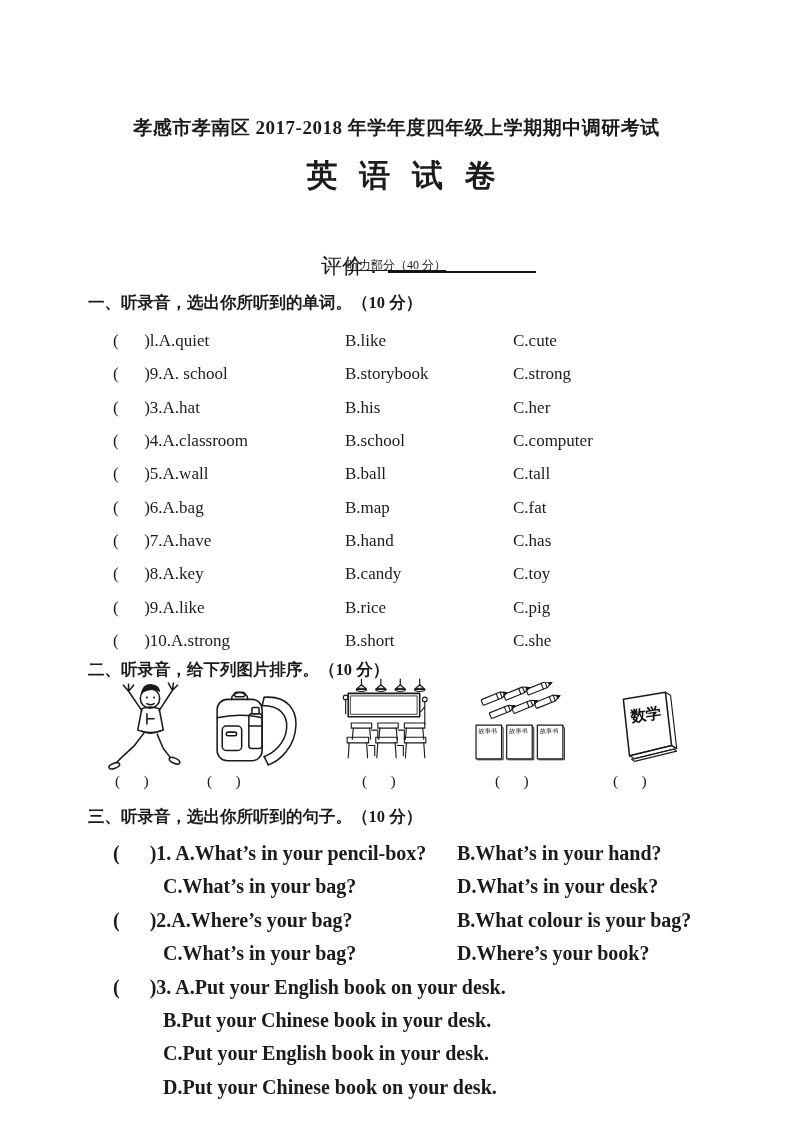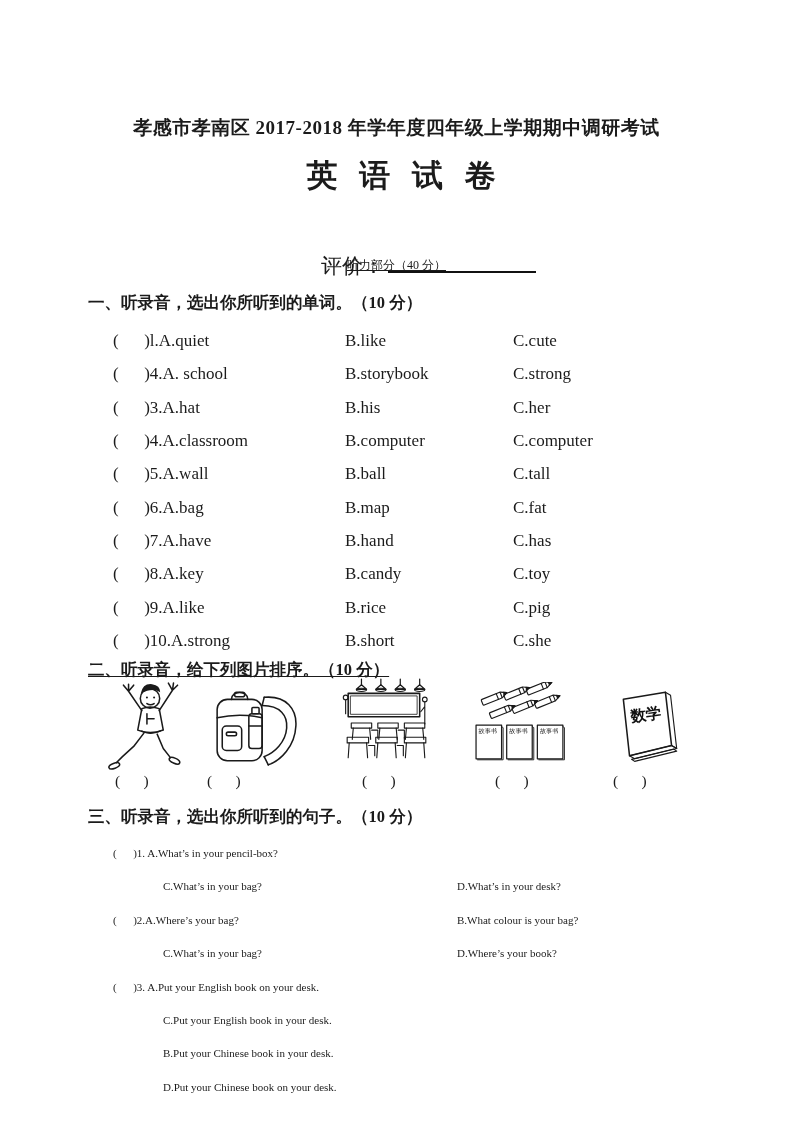--- a/index.html
+++ b/index.html
@@ -13,34 +13,34 @@
   .title1{top:100px;font-size:19px;font-weight:700;letter-spacing:0.5px;}
   .title2{top:140px;font-size:31px;font-weight:700;letter-spacing:7px;padding-left:8px;}
   .rating{top:212px;left:300px;font-size:21px;}
   .rating .blank{
     display:inline-block;width:148px;height:16px;margin-left:4px;
     border-bottom:2px solid #111;vertical-align:baseline;
   }
   .part-title{top:242px;font-size:12px;text-decoration:underline;}
   .sec-h{left:88px;font-size:16.5px;font-weight:700;}
   .s1h{top:277px;}
-  .s2h{top:644px;text-decoration:underline;}
+  .s2h{top:644px;}
   .s3h{top:791px;text-align:center;}
   .s1-rows{position:absolute;top:309px;left:0;width:793px;}
   .row{position:relative;height:33.35px;line-height:33.35px;font-size:17px;}
   .row span{position:absolute;white-space:pre;}
   .row .ca{left:113px;}
   .row .cb{left:345px;}
   .row .cc{left:513px;}
   .pics{position:absolute;top:660px;left:0;width:793px;height:100px;}
   .pics svg{position:absolute;}
   .brks{position:absolute;top:757px;left:0;width:793px;height:24px;font-size:15.5px;}
   .brks span{position:absolute;white-space:pre;}
   .s3-lines{position:absolute;top:822px;left:0;width:793px;}
-  .line{position:relative;height:33.4px;line-height:33.4px;font-size:11px;}
+  .line{position:relative;height:33.4px;line-height:33.4px;font-size:20px;font-weight:bold;}
   .line span{position:absolute;white-space:pre;}
   .line .l{left:113px;}
   .line.ind .l{left:163px;}
   .line .r{left:457px;}
   svg{stroke:#1a1a1a;fill:none;stroke-width:1.5;stroke-linecap:round;stroke-linejoin:round;}
   svg text{stroke:none;fill:#111;font-family:"Liberation Serif","DejaVu Serif",serif;}
 </style>
 </head>
 <body>
 
@@ -57,32 +57,32 @@
 
   <div class="abs sec-h s1h">一、听录音，选出你所听到的单词。（10 分）</div>
 
   <div class="s1-rows">
     <div class="row">
         <span class="ca">(      )l.A.quiet</span>
         <span class="cb">B.like</span>
         <span class="cc">C.cute</span>
       </div>
     <div class="row">
-        <span class="ca">(      )4.A. school</span>
+        <span class="ca">(      )9.A. school</span>
         <span class="cb">B.storybook</span>
         <span class="cc">C.strong</span>
       </div>
     <div class="row">
         <span class="ca">(      )3.A.hat</span>
         <span class="cb">B.his</span>
         <span class="cc">C.her</span>
       </div>
     <div class="row">
         <span class="ca">(      )4.A.classroom</span>
-        <span class="cb">B.computer</span>
+        <span class="cb">B.school</span>
         <span class="cc">C.computer</span>
       </div>
     <div class="row">
         <span class="ca">(      )5.A.wall</span>
         <span class="cb">B.ball</span>
         <span class="cc">C.tall</span>
       </div>
     <div class="row">
         <span class="ca">(      )6.A.bag</span>
         <span class="cb">B.map</span>
@@ -250,44 +250,45 @@
     <span style="left:362px">(      )</span>
     <span style="left:495px">(      )</span>
     <span style="left:613px">(      )</span>
   </div>
 
   <div class="abs sec-h s3h">三、听录音，选出你所听到的句子。（10 分）</div>
 
   <div class="s3-lines">
     <div class="line">
         <span class="l">(      )1. A.What’s in your pencil-box?</span>
+        <span class="r">B.What’s in your hand?</span>
       </div>
     <div class="line ind">
         <span class="l">C.What’s in your bag?</span>
         <span class="r">D.What’s in your desk?</span>
       </div>
     <div class="line">
         <span class="l">(      )2.A.Where’s your bag?</span>
         <span class="r">B.What colour is your bag?</span>
       </div>
     <div class="line ind">
         <span class="l">C.What’s in your bag?</span>
         <span class="r">D.Where’s your book?</span>
       </div>
     <div class="line">
         <span class="l">(      )3. A.Put your English book on your desk.</span>
         <span class="r"></span>
       </div>
     <div class="line ind">
+        <span class="l">B.Put your Chinese book in your desk.</span>
+        <span class="r"></span>
+      </div>
+    <div class="line ind">
         <span class="l">C.Put your English book in your desk.</span>
         <span class="r"></span>
       </div>
     <div class="line ind">
-        <span class="l">B.Put your Chinese book in your desk.</span>
-        <span class="r"></span>
-      </div>
-    <div class="line ind">
         <span class="l">D.Put your Chinese book on your desk.</span>
         <span class="r"></span>
       </div>
   </div>
 
 </div>
 
 </body></html>

